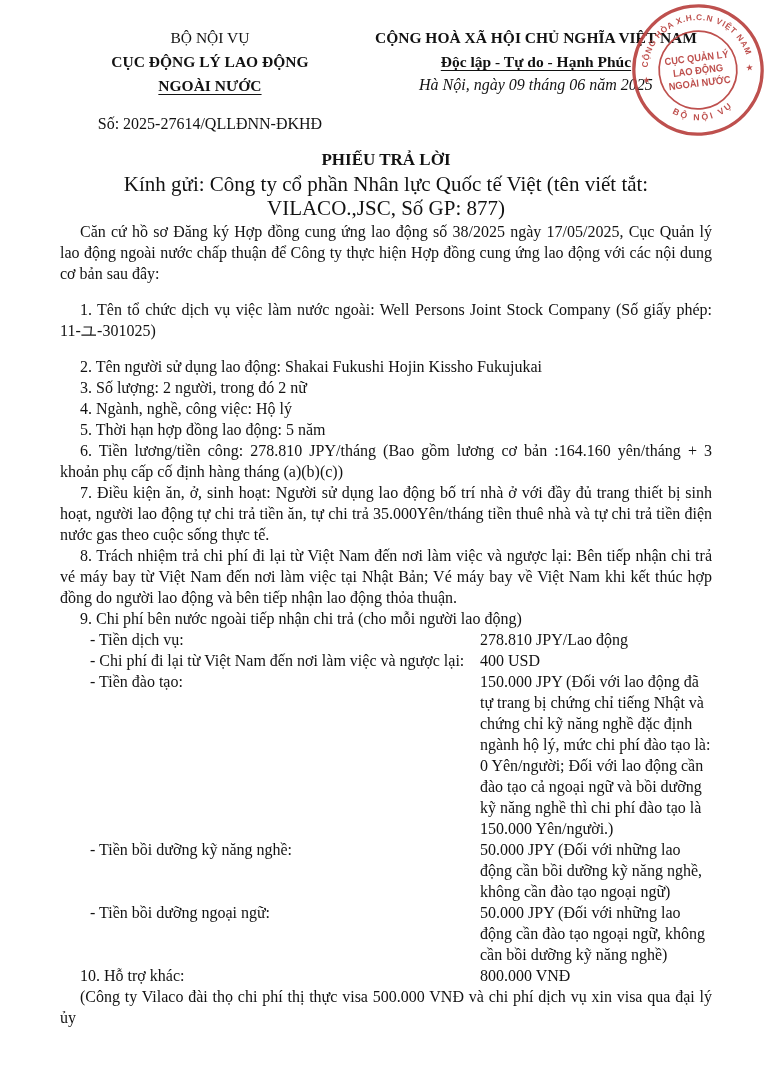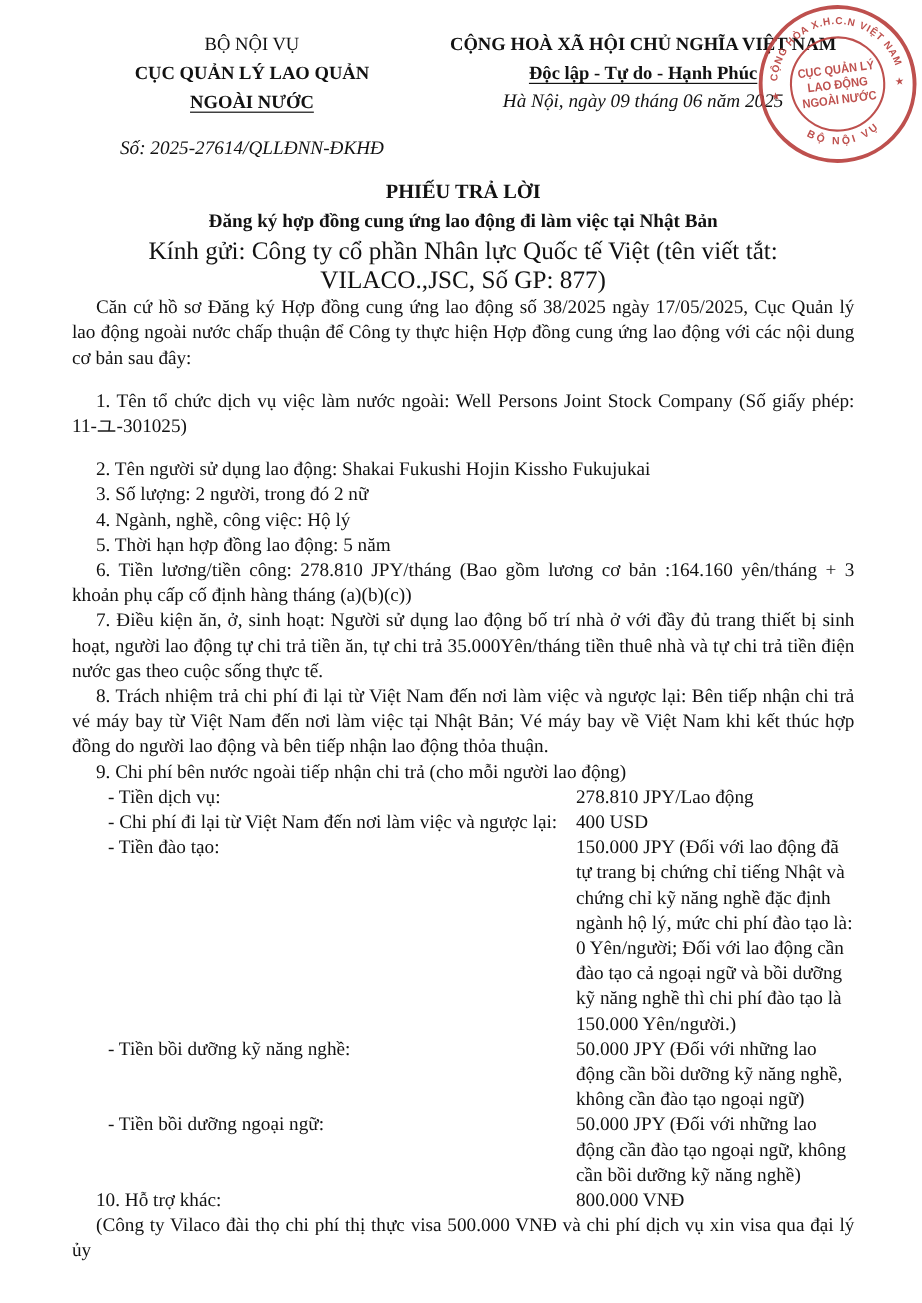--- a/index.html
+++ b/index.html
@@ -12,21 +12,21 @@
   .page { position:relative; width:768px; height:906px; background:#fff;border-radius:29px; }
   .content { padding:26px 56px 0 60px; }
 
   
   .header { display:flex; position:relative; }
   .h-left  { width:46%; text-align:center; }
   .h-right { width:54%; text-align:center; }
   .h-line  { font-size:15.5px; line-height:24px; }
   .bold { font-weight:bold; }
   .underline { text-decoration:underline; text-underline-offset:3px; text-decoration-thickness:1px; }
-  .doc-number { margin-top:15px; font-size:16px; line-height:22px;font-style:italic; }
+  .doc-number { margin-top:15px; font-size:16px; line-height:22px; }
   .date-line { font-size:16px; font-style:italic; line-height:22px; }
 
   
   .stamp {
     position:absolute; top:2px; right:2px; width:136px; height:136px;
     transform:rotate(-7deg); opacity:0.92; z-index:5; pointer-events:none;
   }
 
   
   .title-block { margin-top:13px; text-align:center; }
@@ -52,34 +52,33 @@
 </style>
 </head>
 <body>
 
 <div class="page">
   <div class="content">
 
     <div class="header">
       <div class="h-left">
         <div class="h-line">BỘ NỘI VỤ</div>
-        <div class="h-line bold">CỤC QUẢN LÝ LAO QUẢN</div>
+        <div class="h-line bold">CỤC ĐỘNG LÝ LAO ĐỘNG</div>
         <div class="h-line bold underline">NGOÀI NƯỚC</div>
         <div class="doc-number">Số: 2025-27614/QLLĐNN-ĐKHĐ</div>
       </div>
       <div class="h-right">
         <div class="h-line bold">CỘNG HOÀ XÃ HỘI CHỦ NGHĨA VIỆT NAM</div>
         <div class="h-line bold underline">Độc lập - Tự do - Hạnh Phúc</div>
         <div class="date-line">Hà Nội, ngày 09 tháng 06 năm 2025</div>
       </div>
     </div>
 
     <div class="title-block">
       <div class="doc-title">PHIẾU TRẢ LỜI</div>
-      <div class="doc-subtitle">Đăng ký hợp đồng cung ứng lao động đi làm việc tại Nhật Bản</div>
       <div class="salutation">Kính gửi: Công ty cổ phần Nhân lực Quốc tế Việt (tên viết tắt: VILACO.,JSC, Số GP: 877)</div>
     </div>
 
     <div class="bodytext">
       <p class="para">Căn cứ hồ sơ Đăng ký Hợp đồng cung ứng lao động số 38/2025 ngày 17/05/2025, Cục Quản lý lao động ngoài nước chấp thuận để Công ty thực hiện Hợp đồng cung ứng lao động với các nội dung cơ bản sau đây:</p>
       <p class="para gap">1. Tên tổ chức dịch vụ việc làm nước ngoài: Well Persons Joint Stock Company (Số giấy phép: 11-ユ-301025)</p>
       <p class="para gap">2. Tên người sử dụng lao động: Shakai Fukushi Hojin Kissho Fukujukai</p>
       <p class="para">3. Số lượng: 2 người, trong đó 2 nữ</p>
       <p class="para">4. Ngành, nghề, công việc: Hộ lý</p>
       <p class="para">5. Thời hạn hợp đồng lao động: 5 năm</p>

